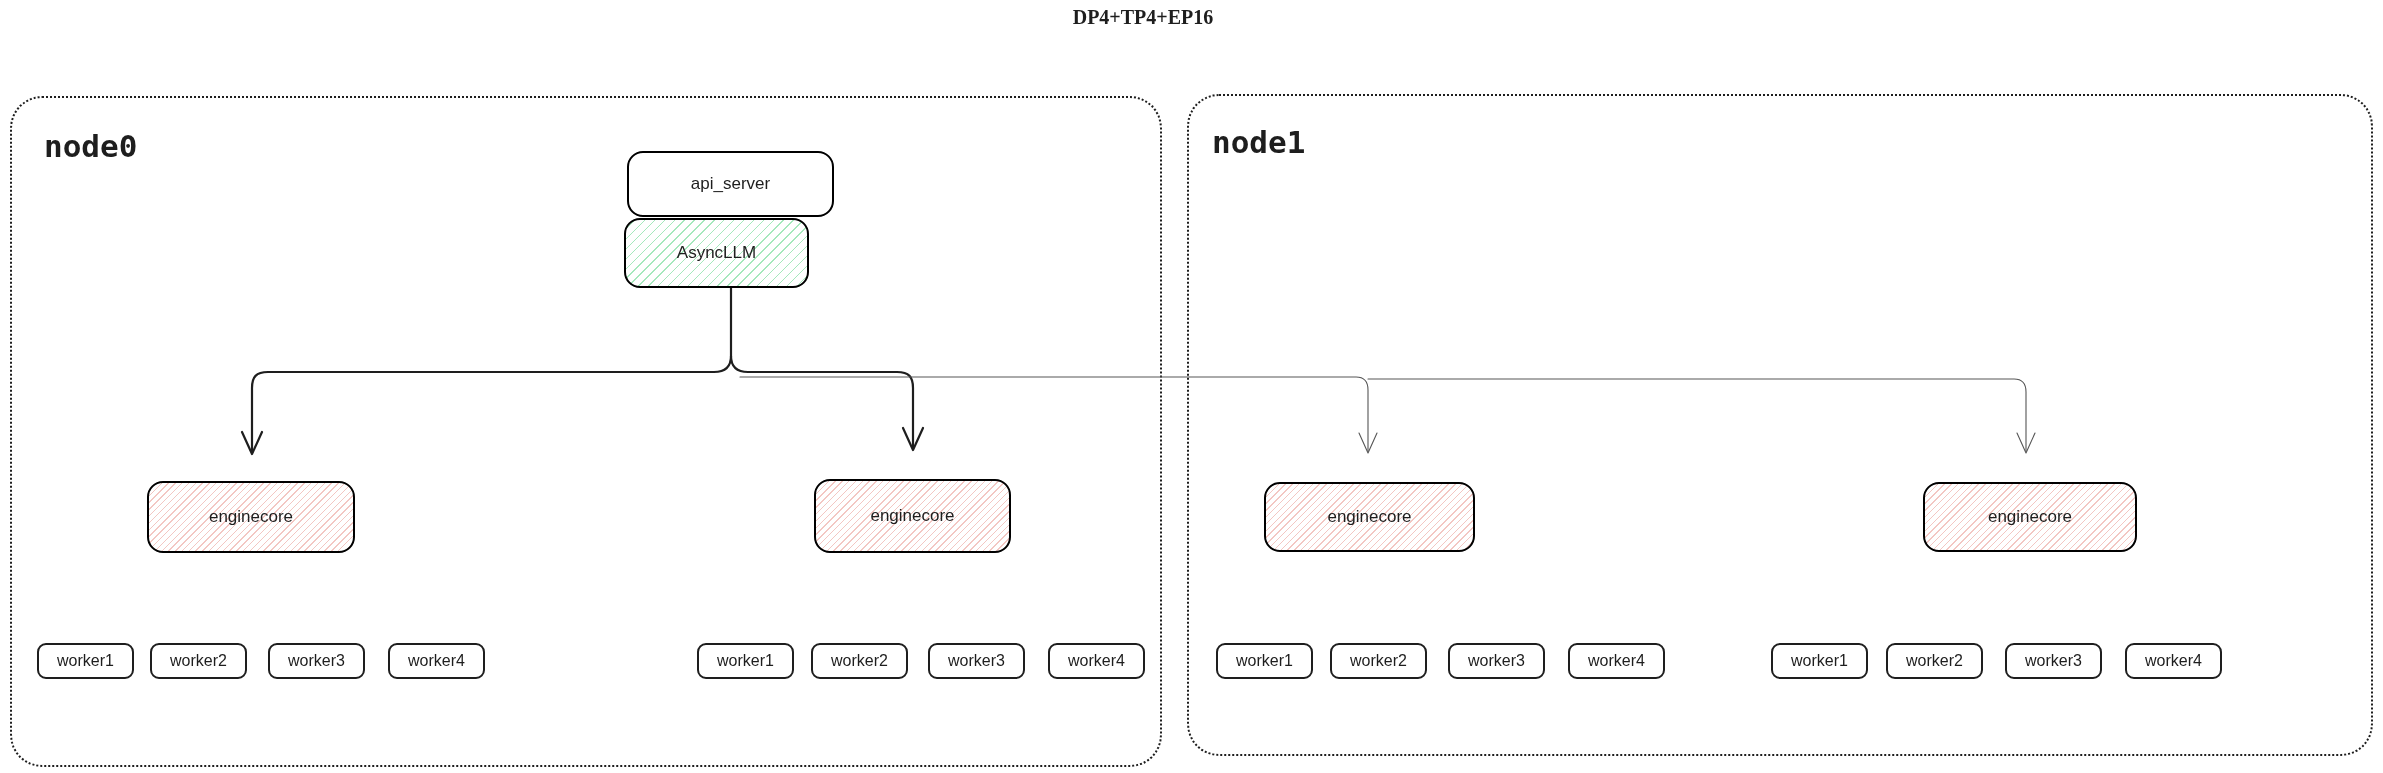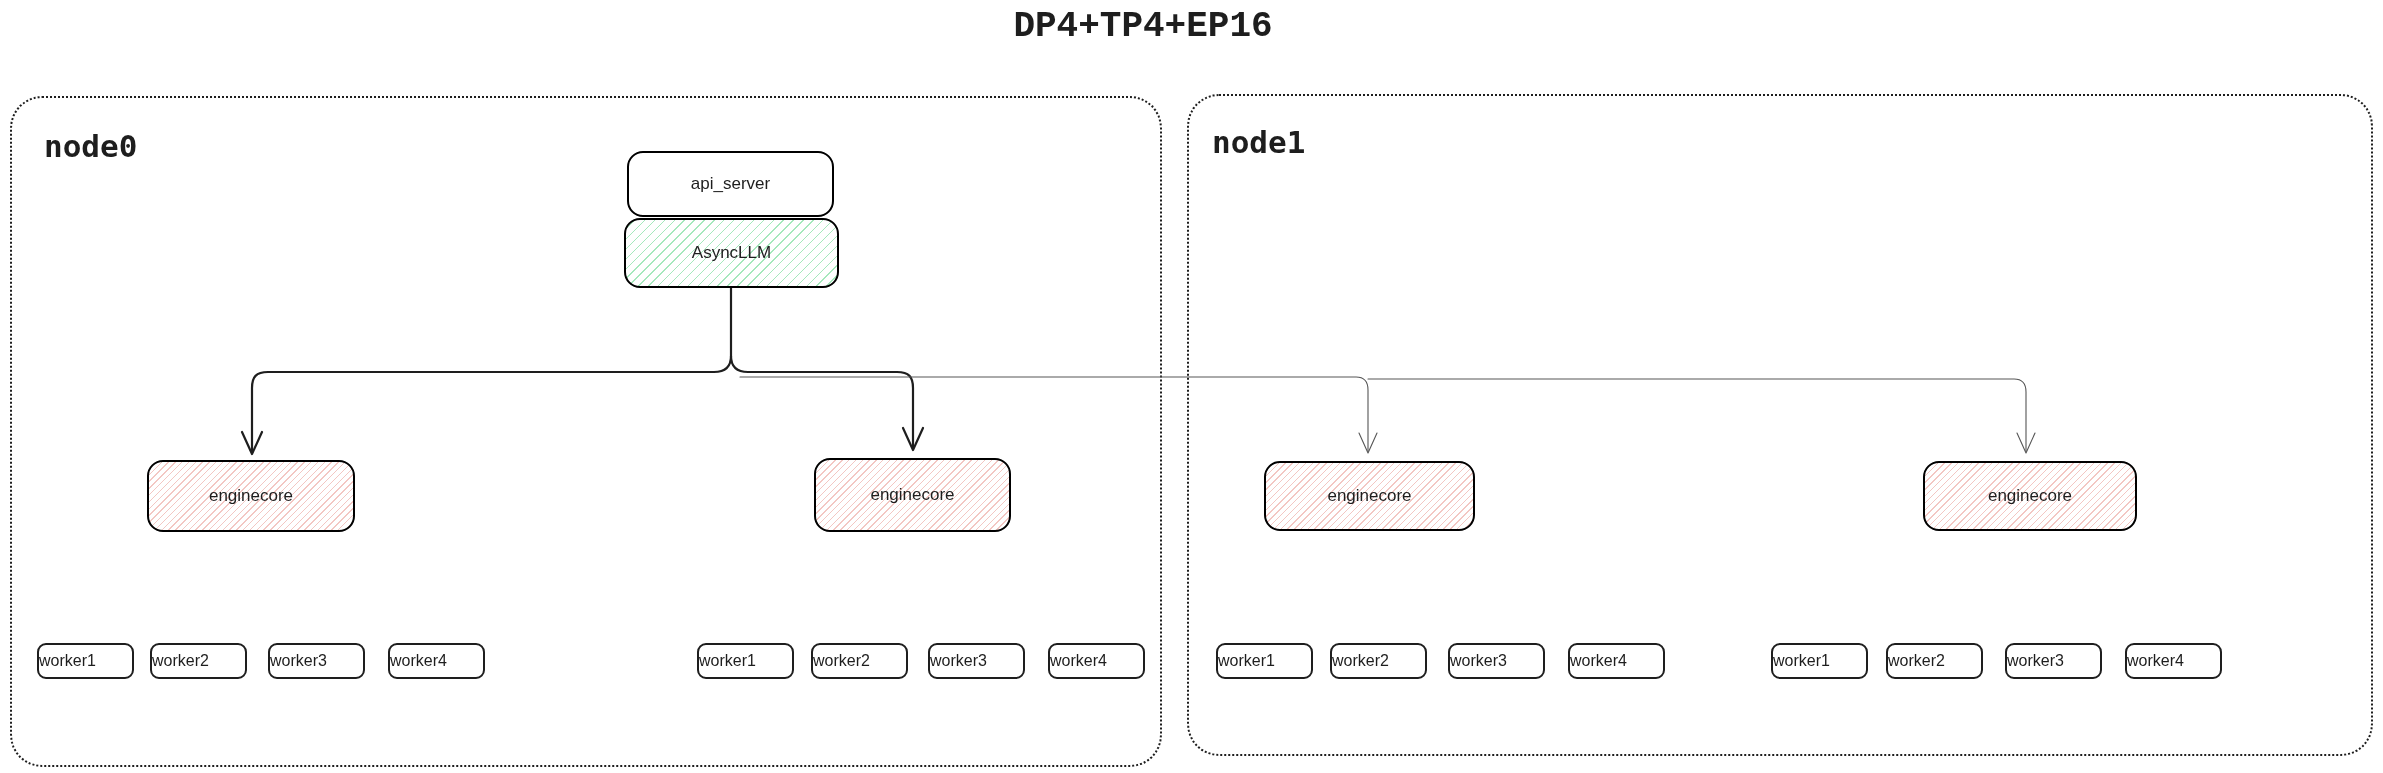--- a/index.html
+++ b/index.html
@@ -7,22 +7,22 @@
     position:relative;
     width:2383px;height:773px;
     background:#ffffff;
     font-family:"Liberation Sans",sans-serif;
     color:#1e1e1e;
     overflow:hidden;
   }
   .title{
     position:absolute;top:6px;left:1143px;
     transform:translateX(-50%);
-    font-family:Liberation Mono, monospace;
-    font-size:36px;font-weight:600;letter-spacing:0px;
+    font-family:Liberation Serif, serif;
+    font-size:20px;font-weight:600;letter-spacing:0px;
     white-space:nowrap;
   }
   .node-frame{
     position:absolute;
     border:2.5px dotted #1e1e1e;
     border-radius:32px;
     background:transparent;
   }
   .node-label{
     position:absolute;
@@ -44,27 +44,28 @@
     background-color:#ffffff;
     background-image:repeating-linear-gradient(135deg,
       rgba(0,0,0,0) 0px, rgba(0,0,0,0) 6px,
       #a5e8bc 6px, #a5e8bc 7px);
   }
   .hatch-red{
     background-color:#ffffff;
     background-image:repeating-linear-gradient(135deg,
       rgba(0,0,0,0) 0px, rgba(0,0,0,0) 3.8px,
       #f3c7c3 3.8px, #f3c7c3 4.8px);
+    margin-top:21px;
   }
   .worker{
     position:absolute;
     border:2px solid #1e1e1e;
     border-radius:9px;
     background:#ffffff;
-    display:flex;align-items:center;
+    display:flex;align-items:center;justify-content:center;
     font-size:16px;
     box-sizing:border-box;
     width:97px;height:36px;top:643px;
     white-space:nowrap;
   }
   svg.connectors{position:absolute;left:0;top:0;pointer-events:none;}
   .thick{stroke:#1e1e1e;stroke-width:2.2;fill:none;stroke-linecap:round;stroke-linejoin:round;}
   .thin{stroke:#565656;stroke-width:1.1;fill:none;stroke-linecap:round;stroke-linejoin:round;}
 </style>
 </head>
@@ -91,21 +92,21 @@
     <path class="thin" d="M740,377 L1356,377 C1364,377 1368,381 1368,390 L1368,451"></path>
     <path class="thin" d="M1359,433 L1368,453 L1377,433"></path>
 
     <path class="thin" d="M1368,379 L2014,379 C2022,379 2026,383 2026,392 L2026,451"></path>
     <path class="thin" d="M2017,433 L2026,453 L2035,433"></path>
   </svg>
 
   <div class="box" style="left:627px;top:151px;width:207px;height:66px;">
     <span>api_server</span>
   </div>
-  <div class="box hatch-green" style="left:624px;top:218px;width:215px;height:70px;">
+  <div class="box hatch-green" style="left:624px;top:218px;width:185px;height:70px;">
     <span>AsyncLLM</span>
   </div>
 
   <div class="box hatch-red" style="left:147px;top:460px;width:208px;height:72px;">
     <span>enginecore</span>
   </div>
   <div class="box hatch-red" style="left:814px;top:458px;width:197px;height:74px;">
     <span>enginecore</span>
   </div>
   <div class="box hatch-red" style="left:1264px;top:461px;width:211px;height:70px;">

